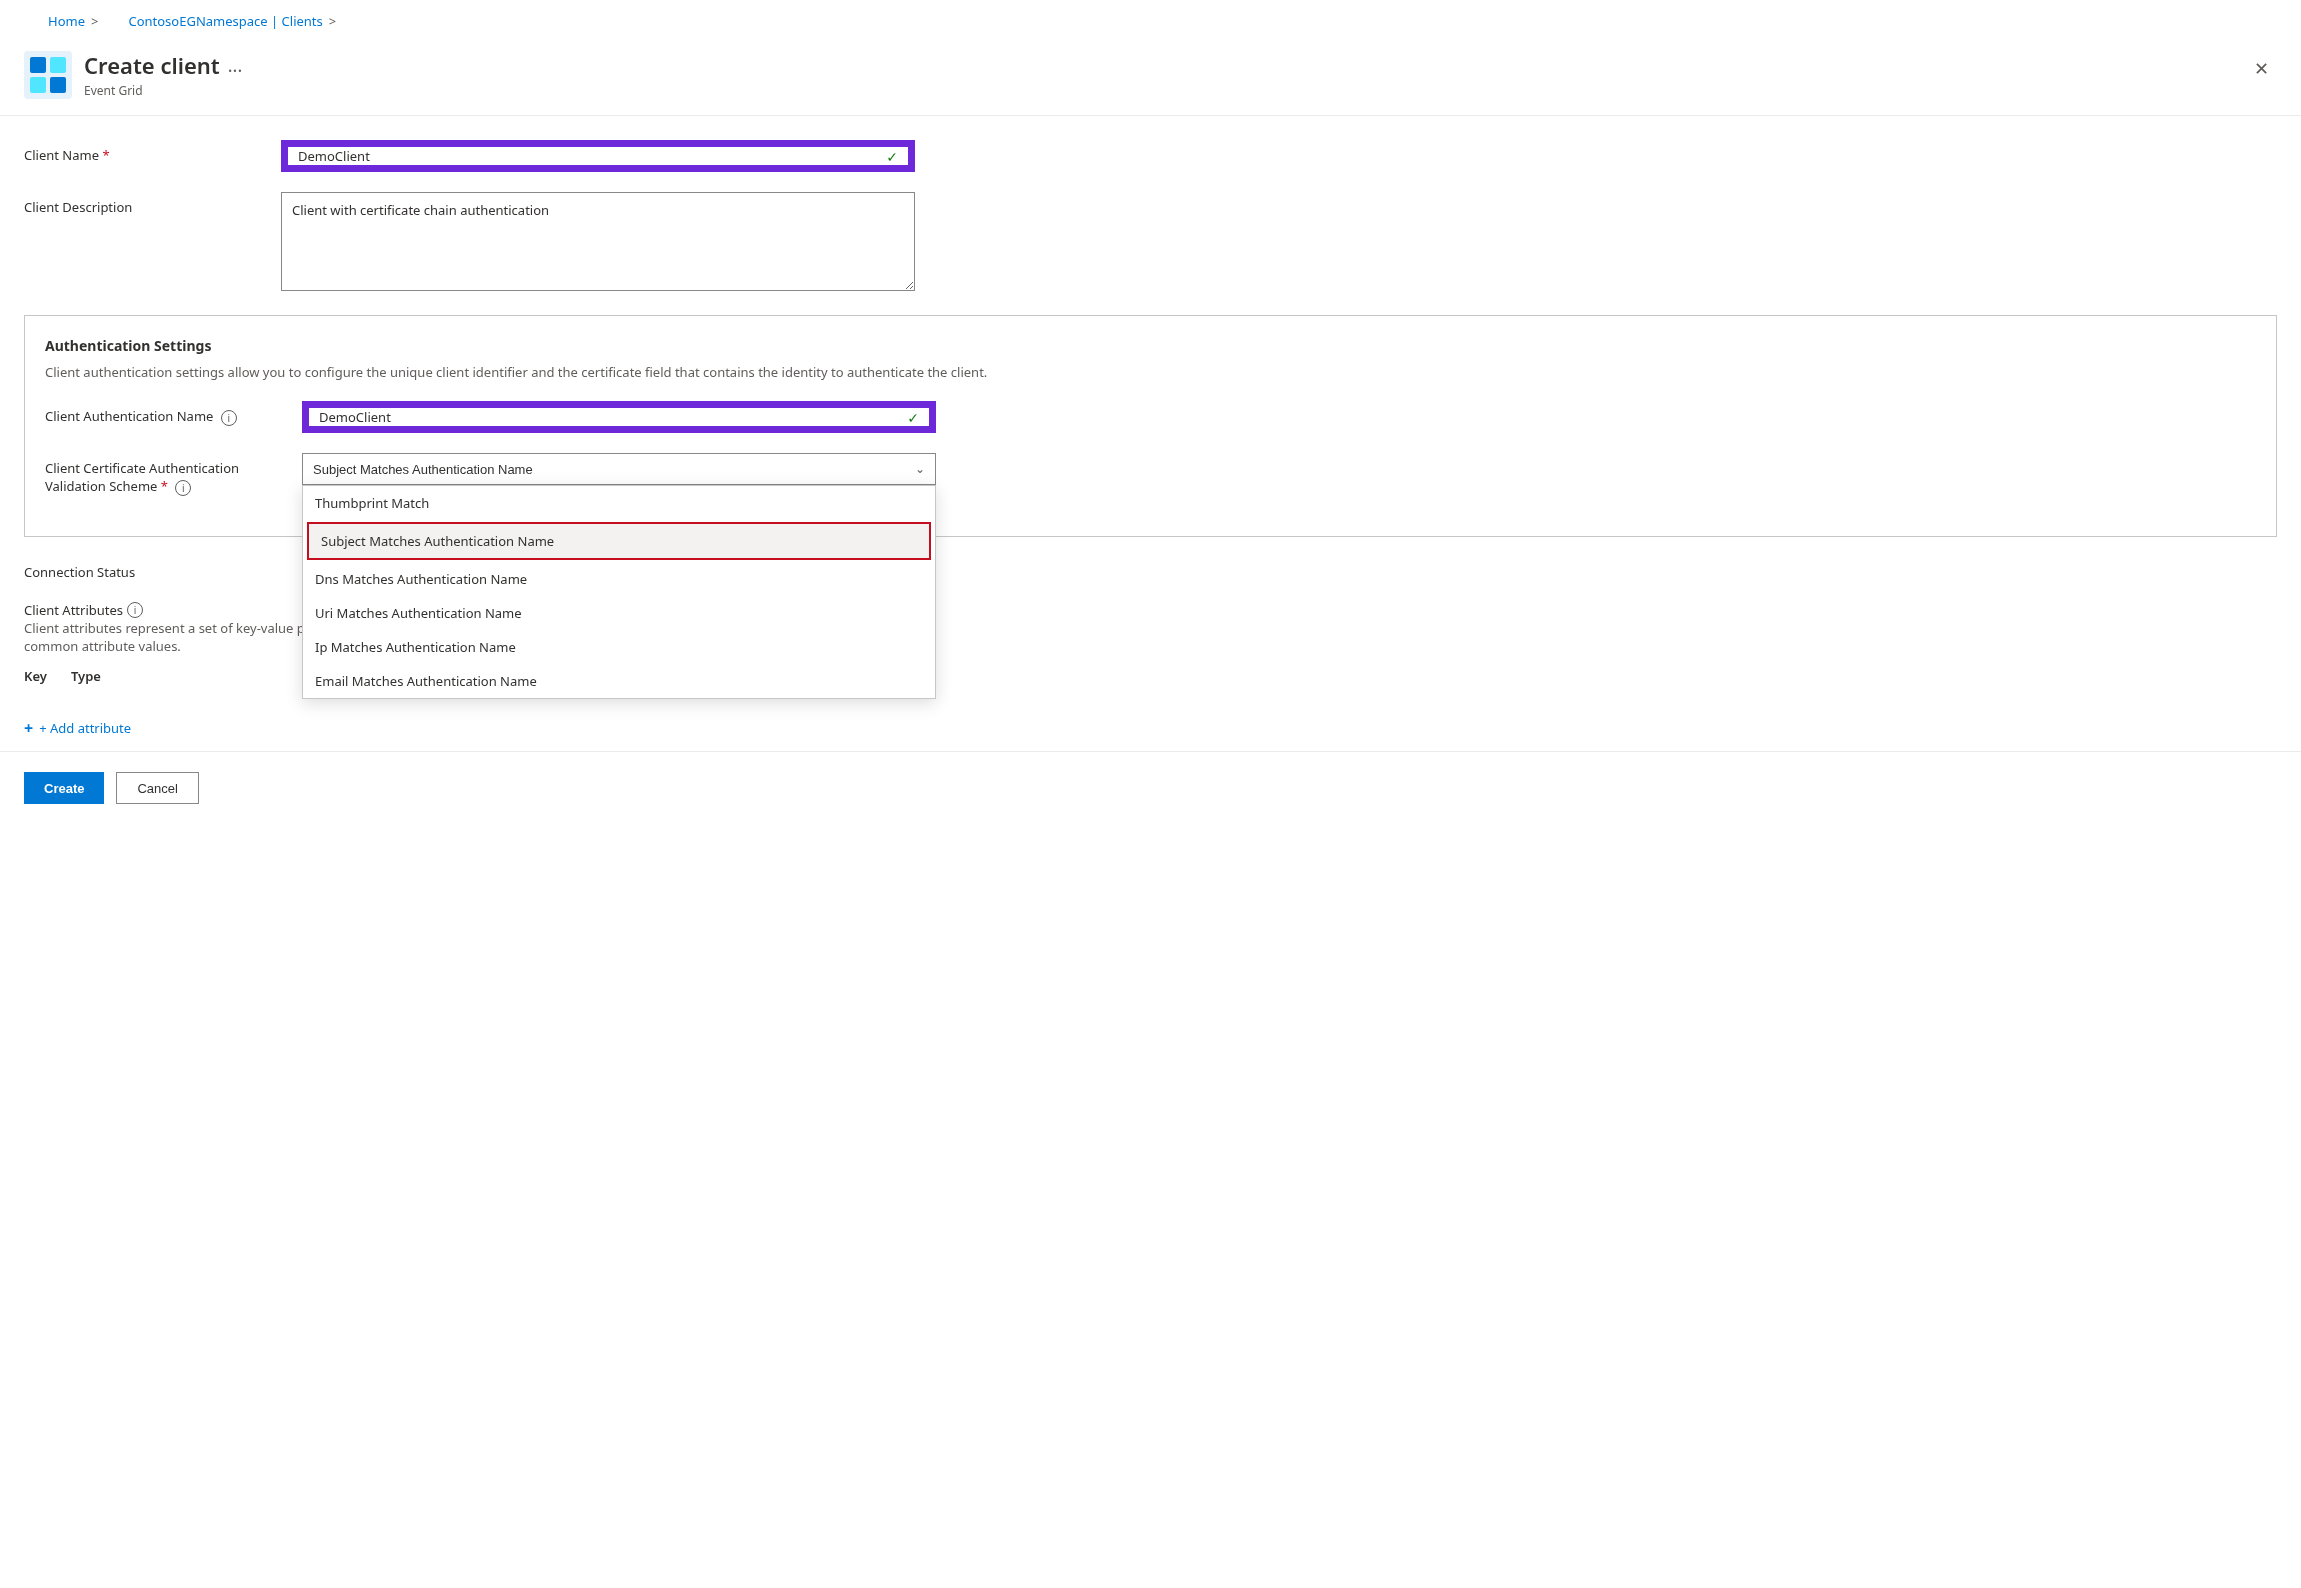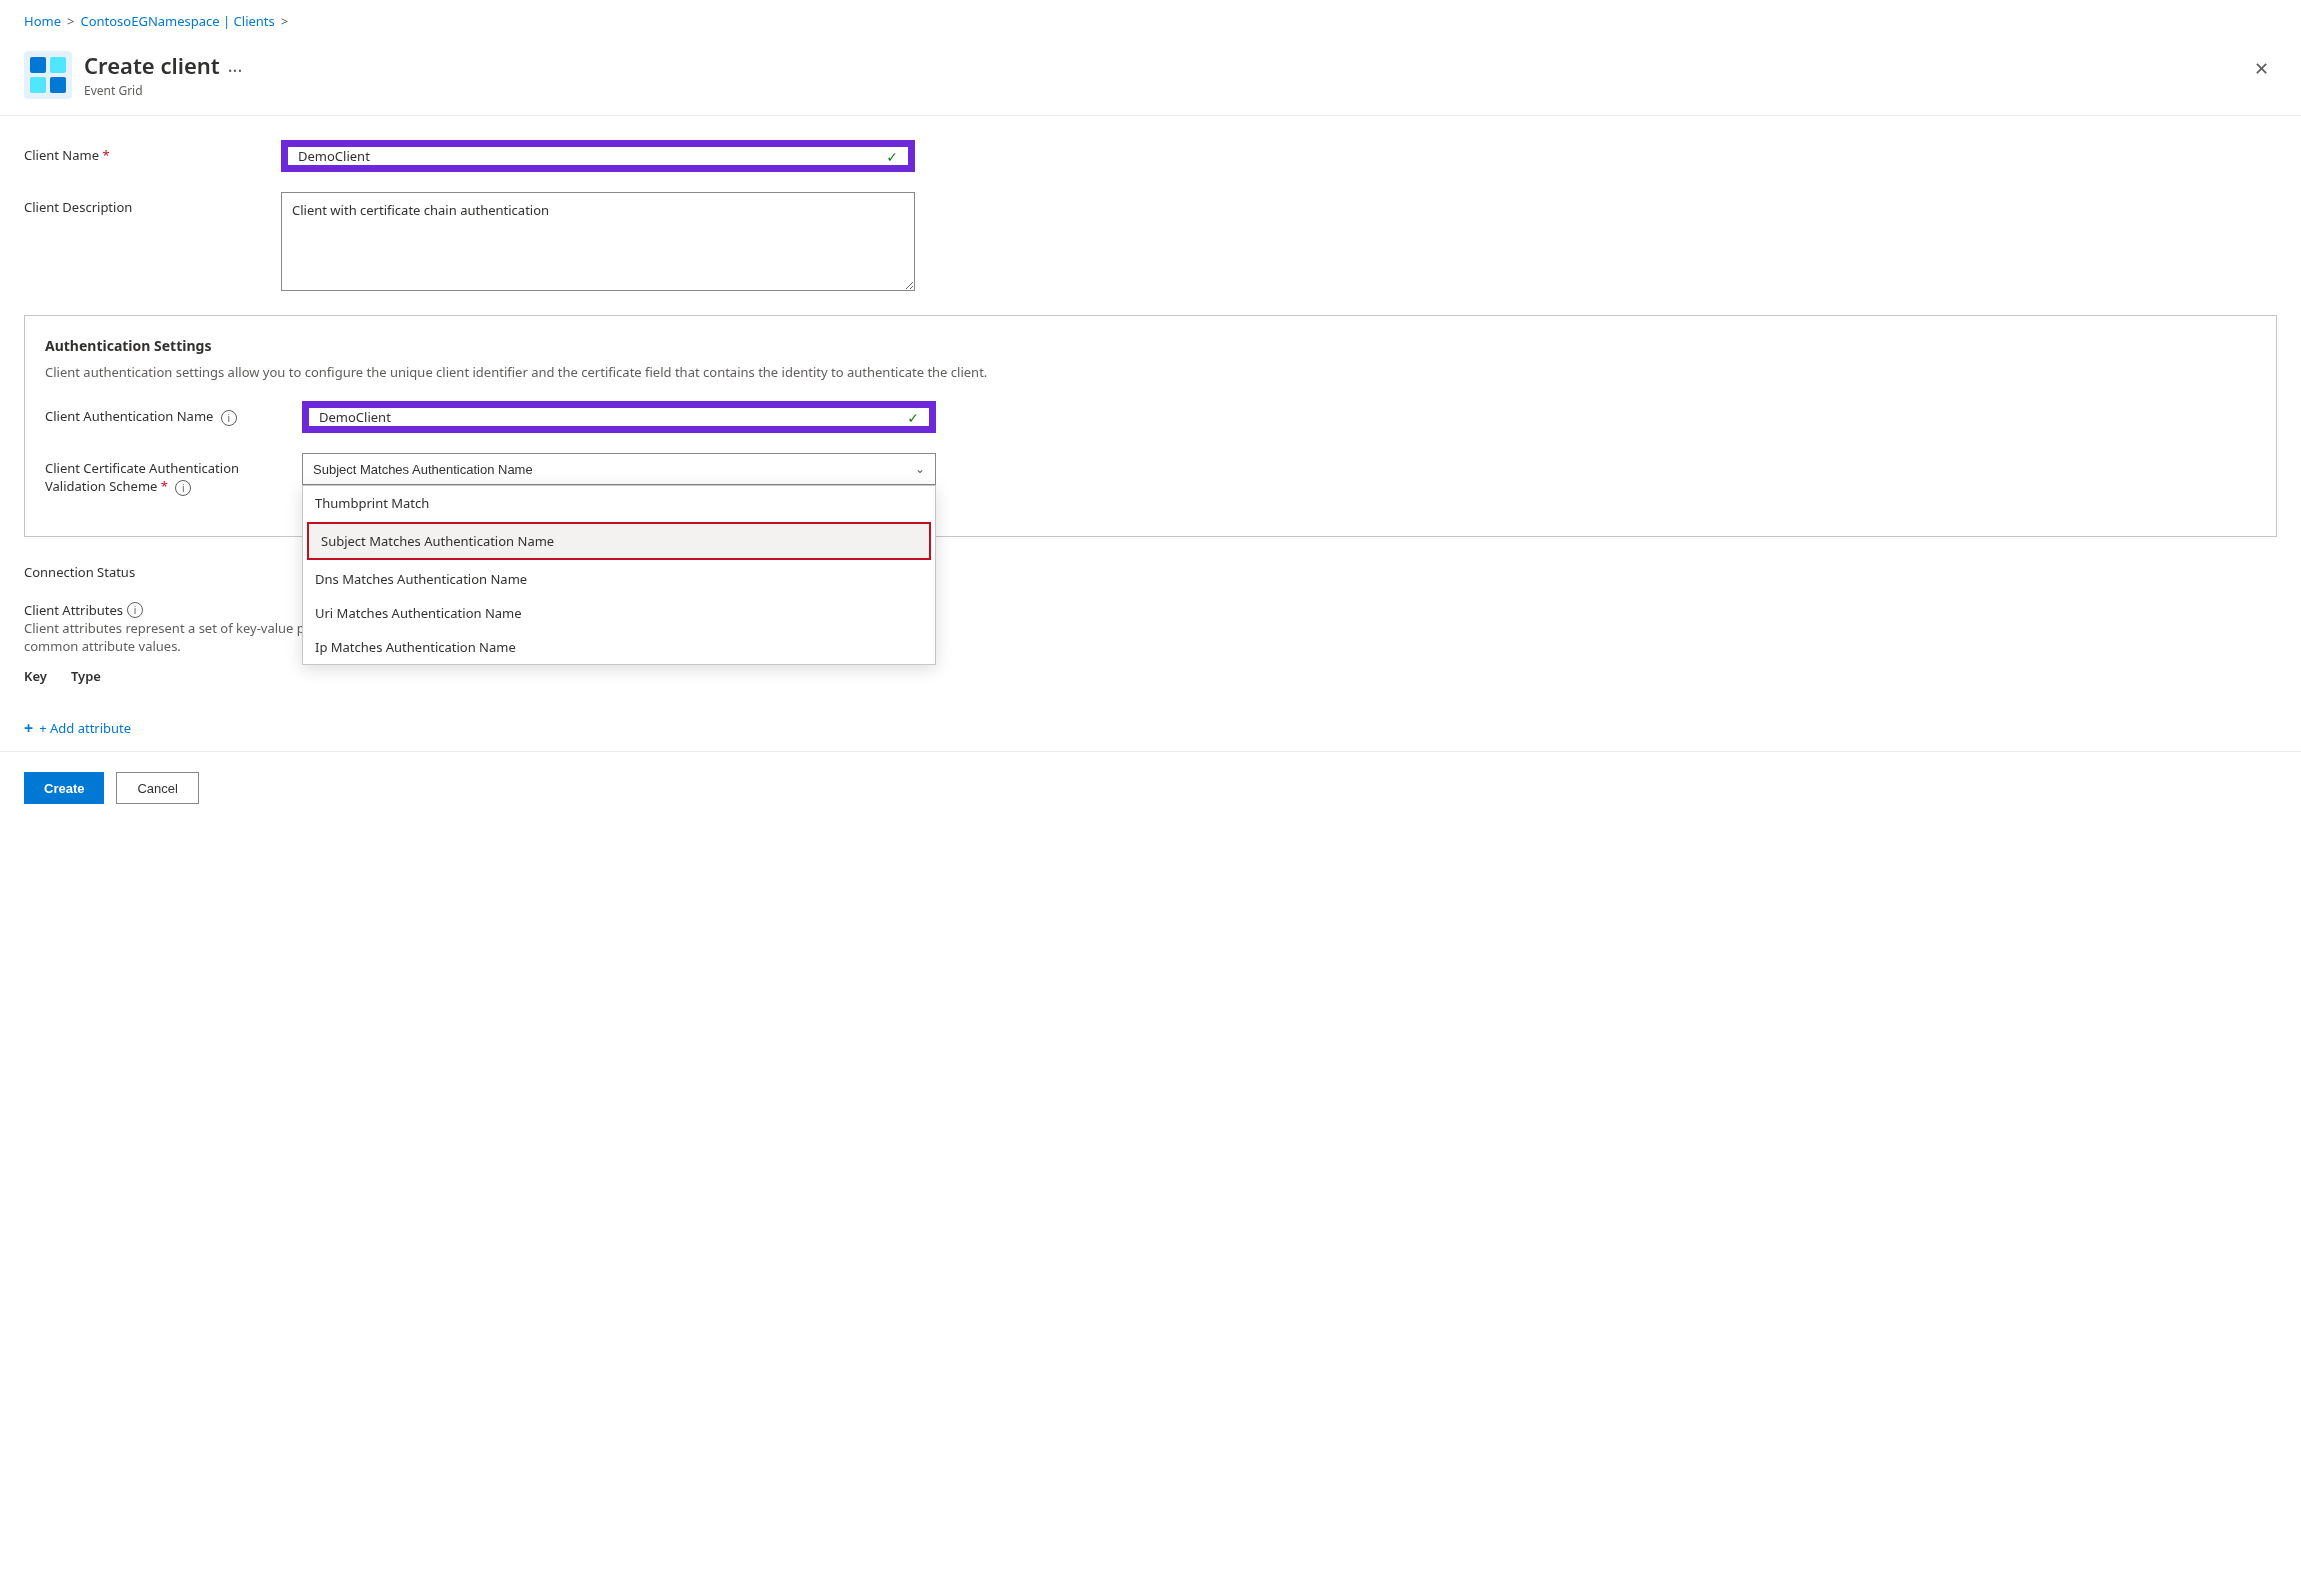--- a/index.html
+++ b/index.html
@@ -16,20 +16,21 @@
       font-size: 13px;
       color: #0078d4;
       gap: 6px;
     }
     .breadcrumb span.sep {
       color: #605e5c;
     }
     .breadcrumb a {
       color: #0078d4;
       text-decoration: none;
+      margin-left: 24px;
     }
     .page-header {
       display: flex;
       align-items: flex-start;
       justify-content: space-between;
       padding: 8px 24px 16px;
       border-bottom: 1px solid #edebe9;
     }
     .page-header-left {
       display: flex;
@@ -344,20 +345,23 @@
           </div>
           <div class="dropdown-item">
             <span>Dns Matches Authentication Name</span>
           </div>
           <div class="dropdown-item">
             <span>Uri Matches Authentication Name</span>
           </div>
           <div class="dropdown-item">
             <span>Ip Matches Authentication Name</span>
           </div>
+          <div class="dropdown-item">
+            <span>Email Matches Authentication Name</span>
+          </div>
         </div>
       </div>
     </div>
   </div>
 
   <div class="form-row">
     <div class="form-label">Connection Status</div>
     <div class="form-control-wrap">
     </div>
   </div>

